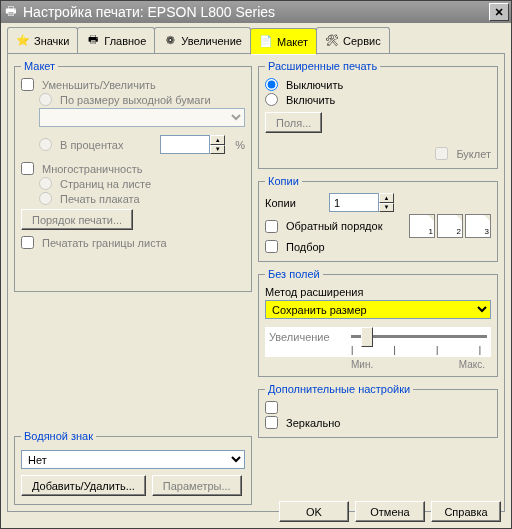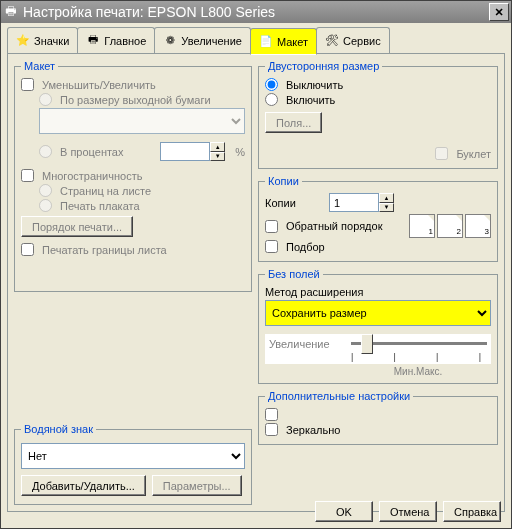--- a/index.html
+++ b/index.html
@@ -17,40 +17,40 @@
 .col{display:flex;flex-direction:column;gap:6px}
 .col-left{width:238px}
 .col-right{flex:1}
 fieldset{border:1px solid #919b9c;margin:0;padding:4px 6px 6px 6px;background:#ece9d8}
 legend{font-size:11px;padding:0 3px;color:#0046d5}
 .row{display:flex;align-items:center;gap:4px;margin:2px 0}
 input[type=checkbox],input[type=radio]{margin:0 4px 0 0;width:13px;height:13px}
 label{font-size:11px}
 .disabled{color:#808080}
 .indent{margin-left:18px}
-select,input[type=text]{font-size:11px;height:26px;box-sizing:border-box;border:1px solid #7f9db9;background:#fff;padding:0 2px}
+select,input[type=text]{font-size:11px;height:19px;box-sizing:border-box;border:1px solid #7f9db9;background:#fff;padding:0 2px}
 select.full{width:100%}
 .btn{height:21px;font-size:11px;background:#ece9d8;border:1px solid #404040;border-top-color:#fff;border-left-color:#fff;padding:0 10px;box-shadow:inset -1px -1px #808080,inset 1px 1px #ece9d8}
 .btn:disabled{color:#808080}
 .spinner{display:flex;align-items:center}
 .spinner input{width:50px;height:19px;text-align:left;padding-left:4px}
 .spinner-arrows{display:flex;flex-direction:column;width:15px;height:19px}
 .spinner-arrows div{flex:1;border:1px solid #404040;border-top-color:#fff;border-left-color:#fff;background:#ece9d8;font-size:6px;display:flex;align-items:center;justify-content:center}
 .slider-track{flex:1;height:3px;background:#808080;border-bottom:1px solid #fff;position:relative}
 .slider-thumb{position:absolute;width:10px;height:18px;background:#ece9d8;border:1px solid #404040;border-top-color:#fff;border-left-color:#fff;top:-8px;left:10px}
 .slider-wrap{display:flex;align-items:center;gap:8px;padding:4px 4px 14px 4px;position:relative}
 .slider-wrap.hi{background:#ffffff}
 .ticks{position:absolute;left:86px;right:10px;top:18px;display:flex;justify-content:space-between;font-size:9px;color:#333}
-.minmax{display:flex;justify-content:center;font-size:10px;margin-top:2px;padding:0 6px 0 86px}
+.minmax{display:flex;justify-content:space-between;font-size:10px;margin-top:2px;padding:0 6px 0 86px}
 .copy-icons{display:flex;gap:2px;margin-left:auto}
 .copy-icon{width:22px;height:20px;border:1px solid #808080;background:#fff;position:relative;font-size:8px;display:flex;align-items:flex-end;justify-content:flex-end;padding:1px}
 .copy-icon::before{content:"";position:absolute;top:0;right:0;border-style:solid;border-width:0 6px 6px 0;border-color:transparent #ece9d8 transparent transparent}
 .hi-select{background:#ffff00!important}
 .btm-bar{position:absolute;bottom:6px;right:10px;display:flex;gap:6px}
-.btn-big{width:58px}
+.btn-big{width:70px}
 .sp{height:4px}
 .fs-tall{min-height:60px}
 .right-align{display:flex;margin-top:4px}
 .center{display:flex;margin-top:6px}
 .pct{margin-left:6px}
 </style>
 </head>
 <body>
 
 <div class="window">
@@ -142,21 +142,21 @@
         <select class="full"><option>Нет</option></select>
         <div class="row" style="margin-top:6px;gap:6px">
           <button class="btn">Добавить/Удалить...</button>
           <button class="btn" disabled="">Параметры...</button>
         </div>
       </fieldset>
     </div>
 
     <div class="col col-right">
       <fieldset>
-        <legend>Двусторонняя размер</legend>
+        <legend>Расширенные печать</legend>
         <div class="row">
             <input type="radio" checked="" style="">
             <label>Выключить</label>
           </div>
         <div class="row">
             <input type="radio" style="">
             <label>Включить</label>
           </div>
         <div class="center">
             <button class="btn" disabled="">Поля...</button>

